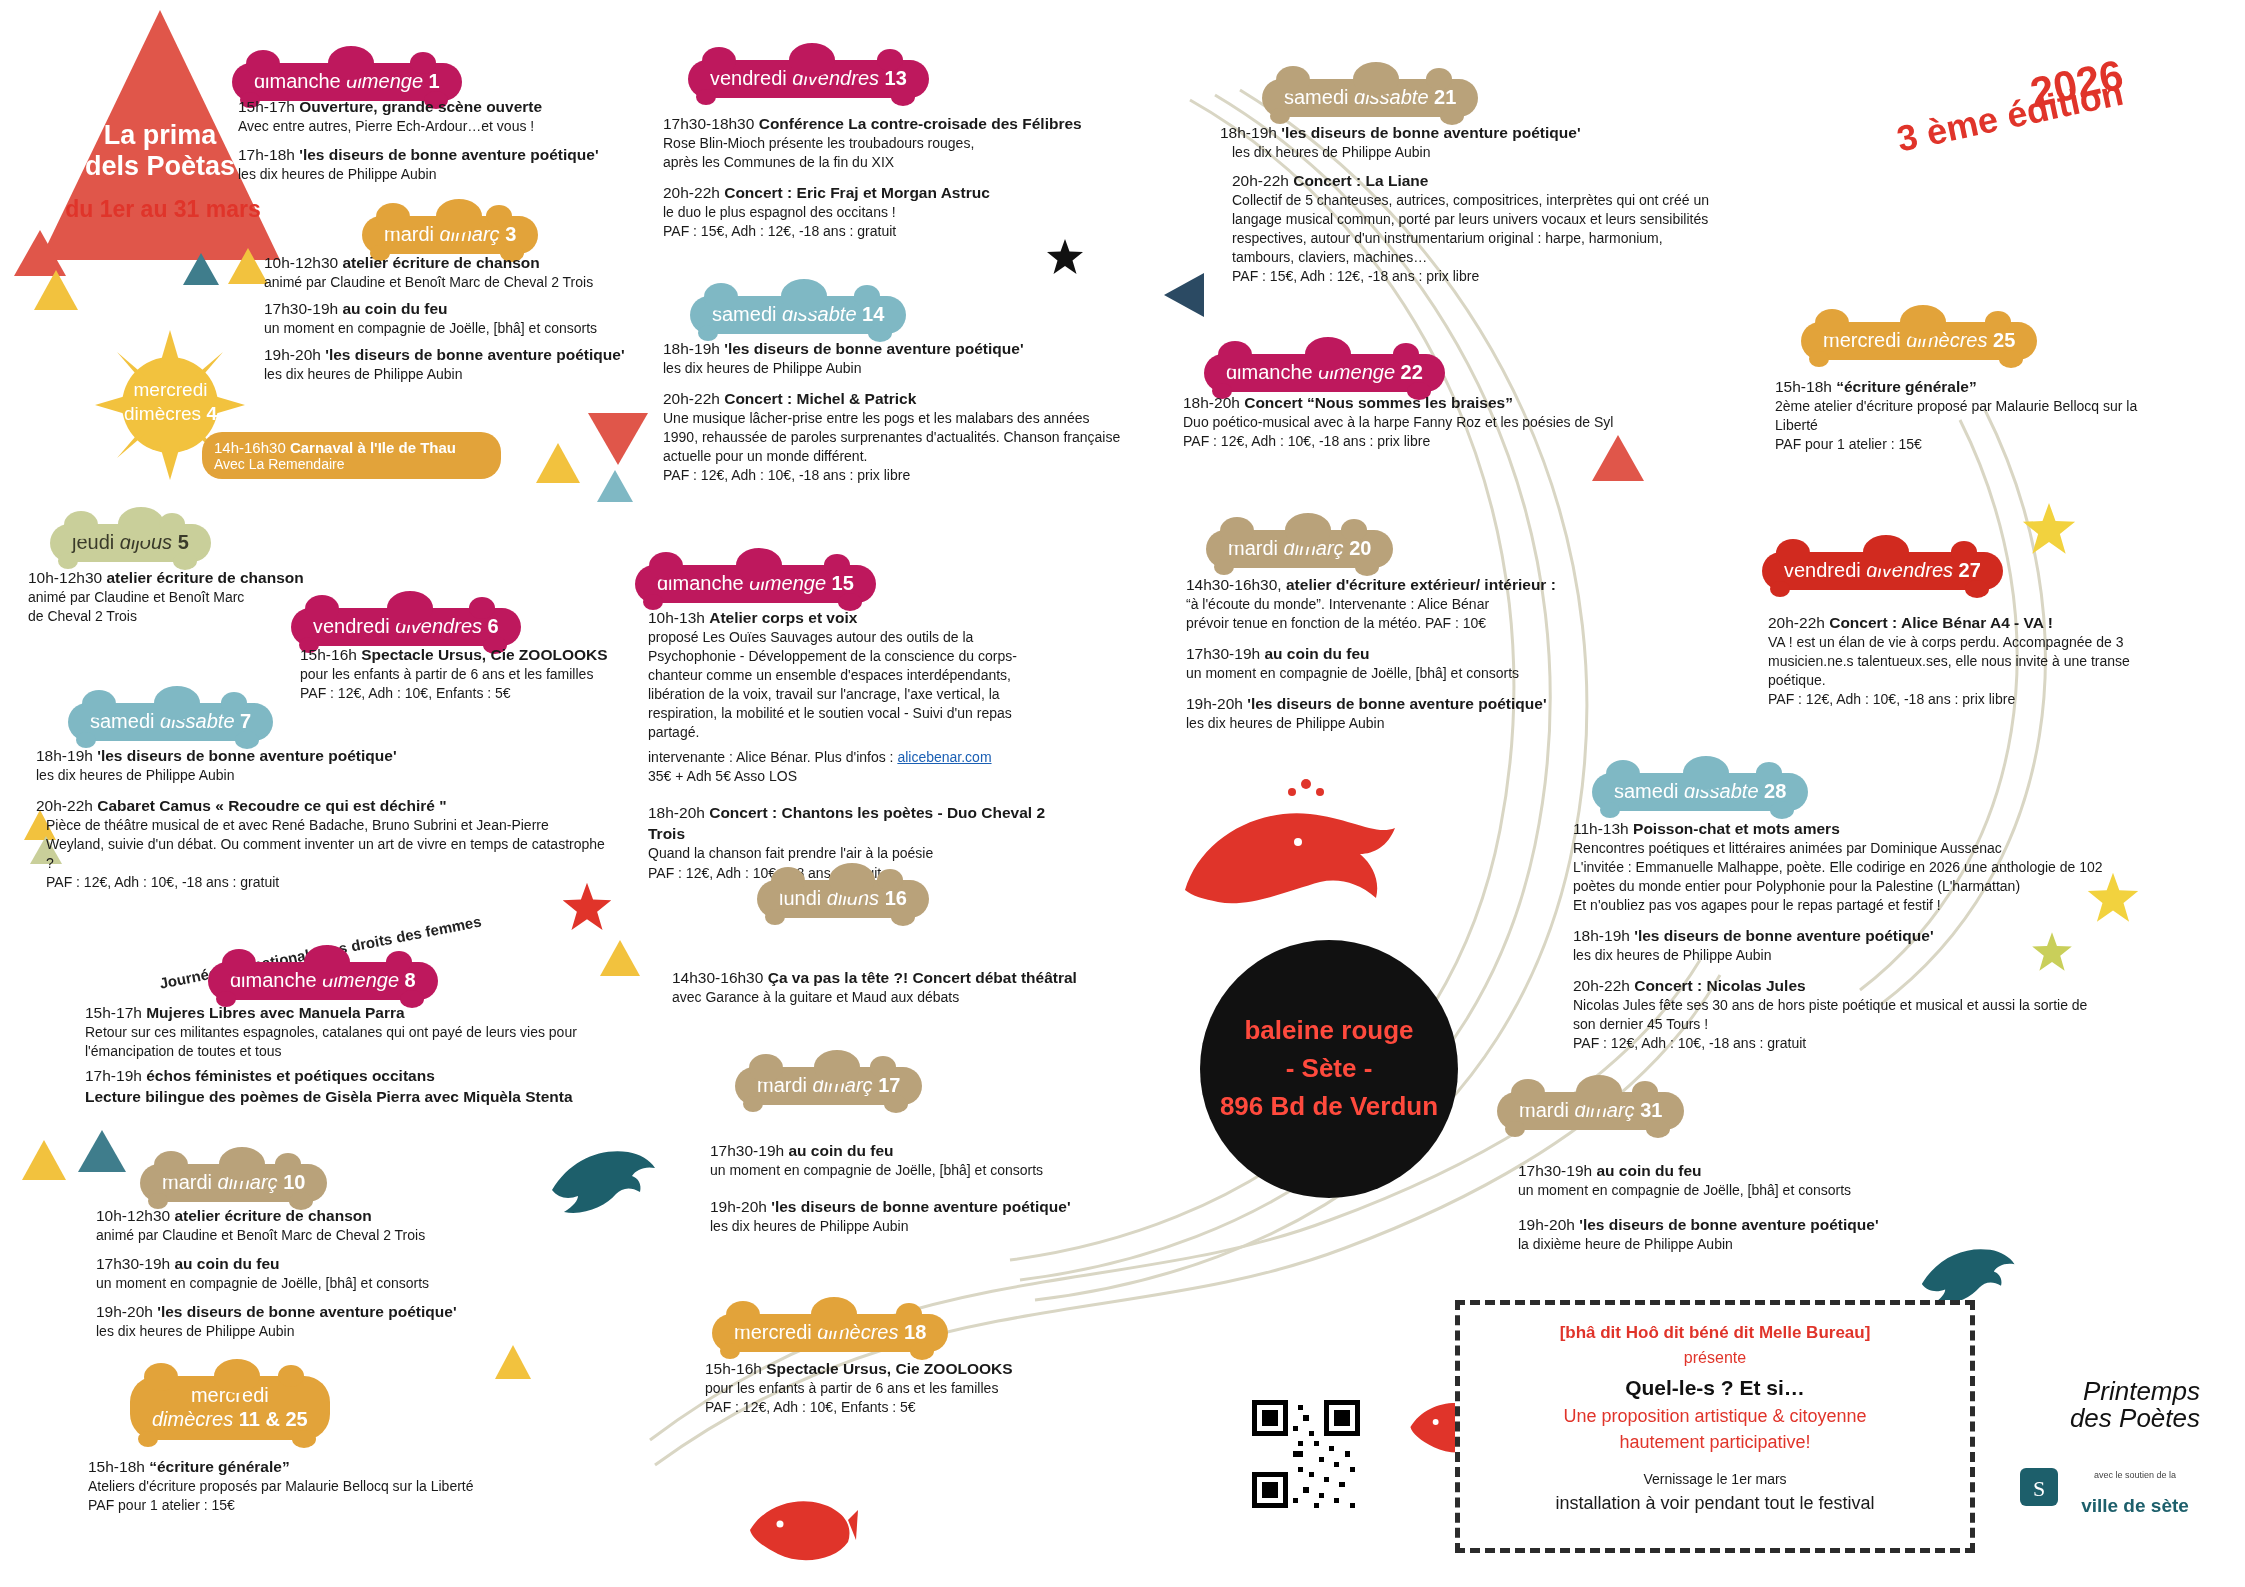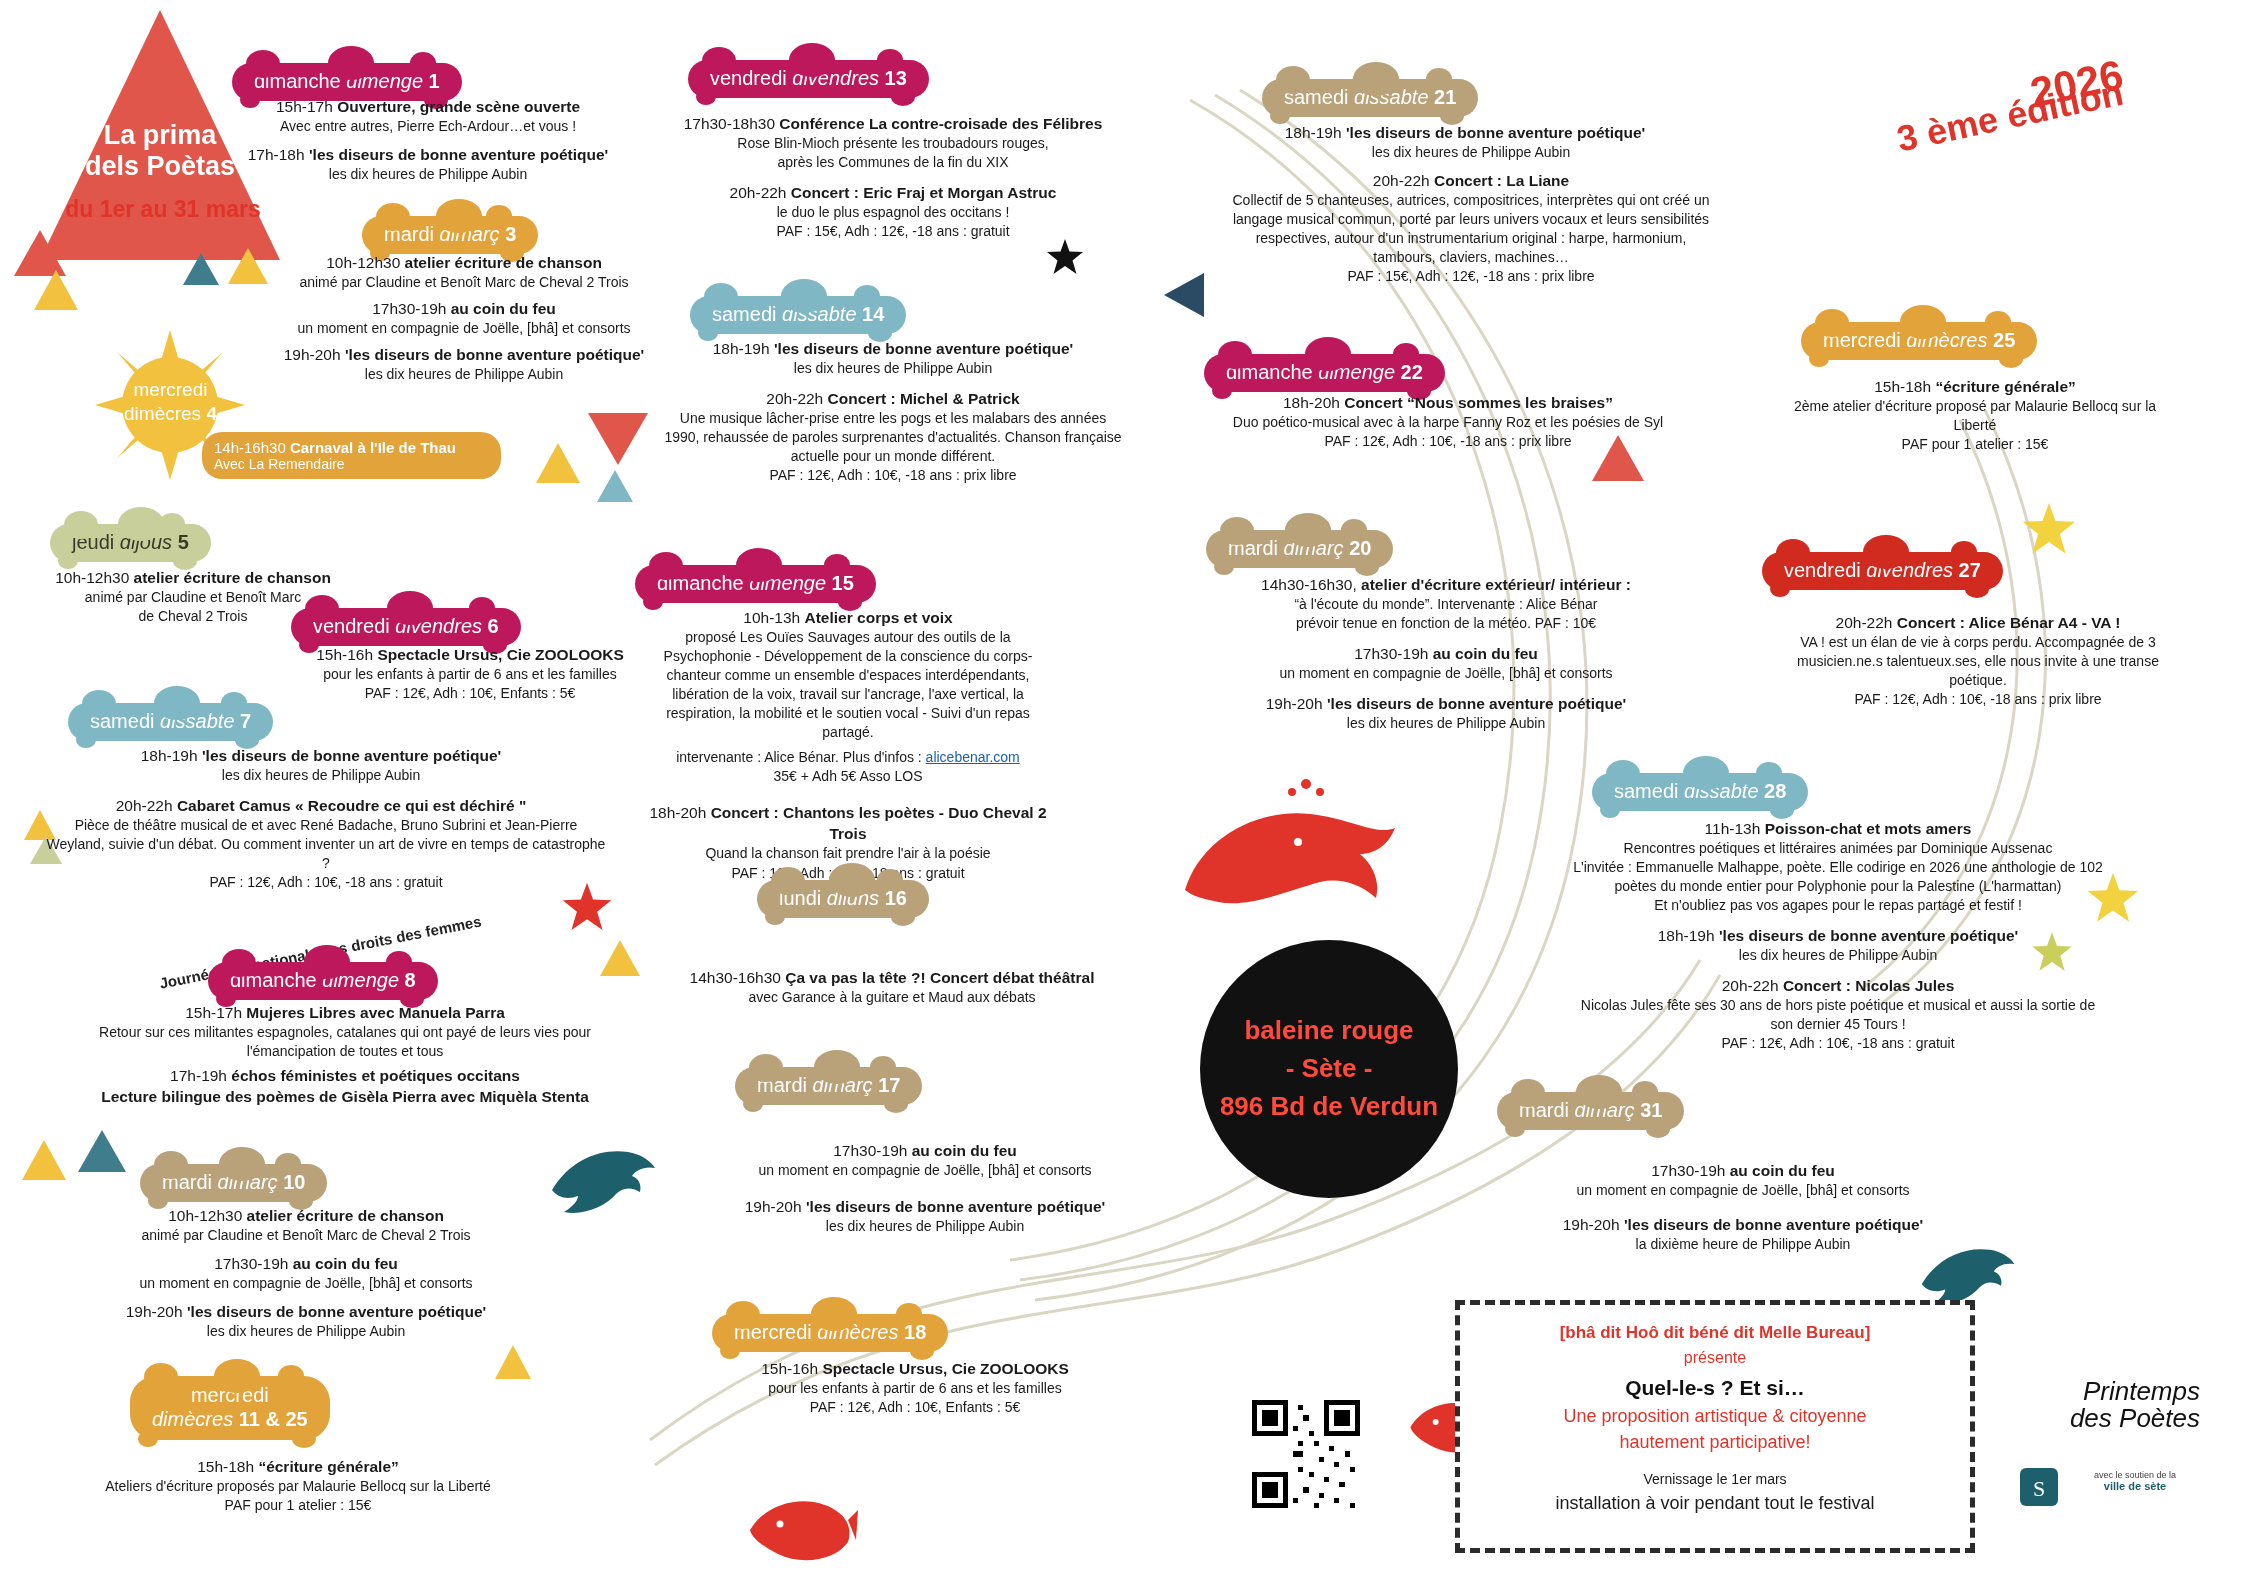--- a/index.html
+++ b/index.html
@@ -18,21 +18,21 @@
   .cloud .l3{width:24px;height:18px;right:14px;bottom:-8px;}
   .cloud span.it{font-style:italic;}
   .cloud span.num{font-weight:bold;font-style:normal;}
   .red{background:#be185d;}
   .gold{background:#e2a33a;}
   .tan{background:#b9a27a;}
   .teal{background:#7fb8c4;}
   .olive{background:#c9cf9a;color:#3a3a2a;}
   .darkred{background:#d12a1f;}
   
-  .blk{position:absolute;font-size:15.5px;line-height:1.36;text-align:center;}
+  .blk{position:absolute;font-size:15.5px;line-height:1.36;}
   .blk b{font-weight:bold;}
   .blk .sm{font-size:14px;}
   .t-time{font-weight:normal;}
   a.lnk{color:#1a5fb4;text-decoration:underline;}
   
   .tri{position:absolute;width:0;height:0;}
   .star{position:absolute;}
   
   .bigtri{position:absolute;width:0;height:0;border-left:120px solid transparent;
           border-right:120px solid transparent;border-bottom:250px solid #e0564a;}
@@ -526,18 +526,18 @@
       <rect x="12" y="20" width="1" height="1"></rect>
   </g>
 </svg>
 
 <div class="logo1" style="left:2010px;top:1378px;width:190px;font-size:26px;line-height:1.05;">
   <div>Printemps</div>
   <div>des Poètes</div>
 </div>
 <div class="logo2" style="left:2060px;top:1470px;width:150px;">
   <div style="font-size:9px;color:#444;">avec le soutien de la</div>
-  <div style="font-size:11px;font-weight:bold;color:#1d5f6b;">ville de sète</div>
+  <div style="font-size:19px;font-weight:bold;color:#1d5f6b;margin-top:15px;">ville de sète</div>
 </div>
 <svg class="abs" style="left:2018px;top:1466px;width:42px;height:42px;" viewBox="0 0 42 42">
   <rect x="2" y="2" width="38" height="38" rx="6" fill="#1d5f6b"></rect>
   <text x="21" y="30" font-size="22" fill="#fff" text-anchor="middle" font-family="Liberation Serif, serif">S</text>
 </svg>
 
 </body></html>

